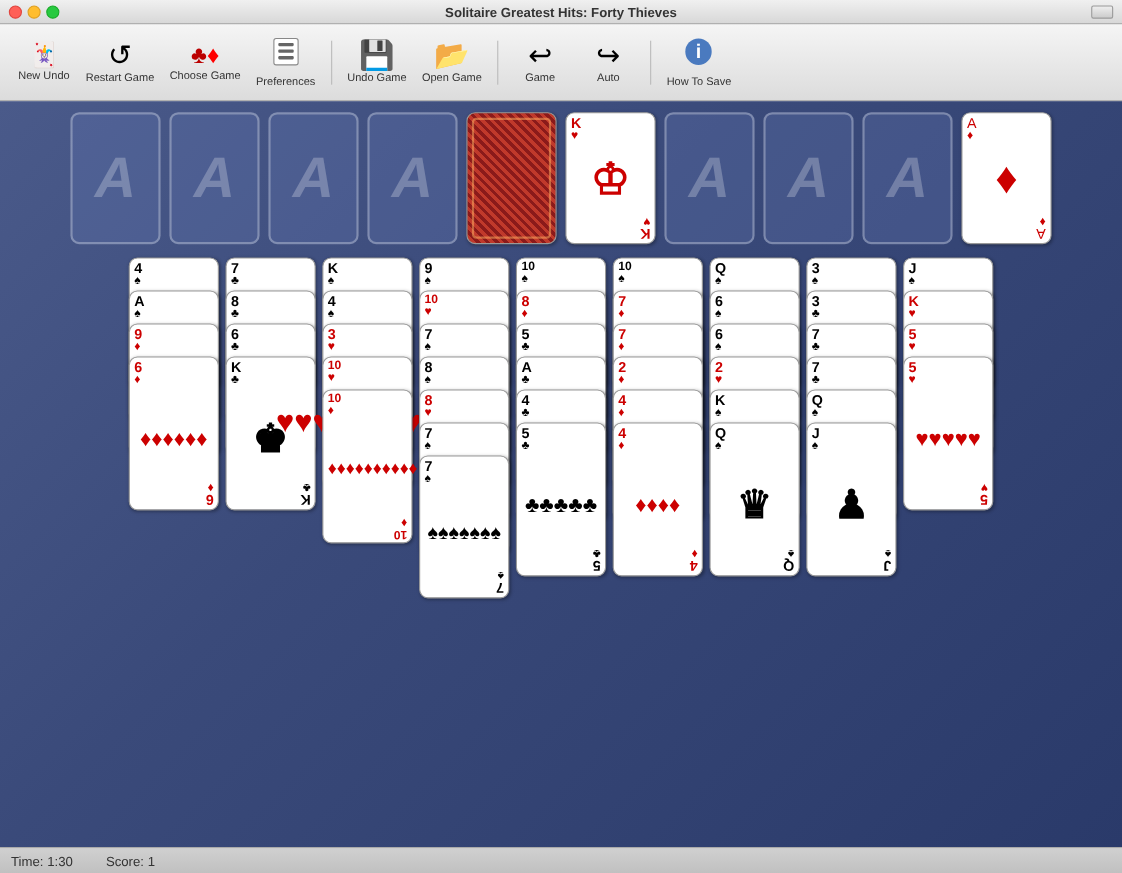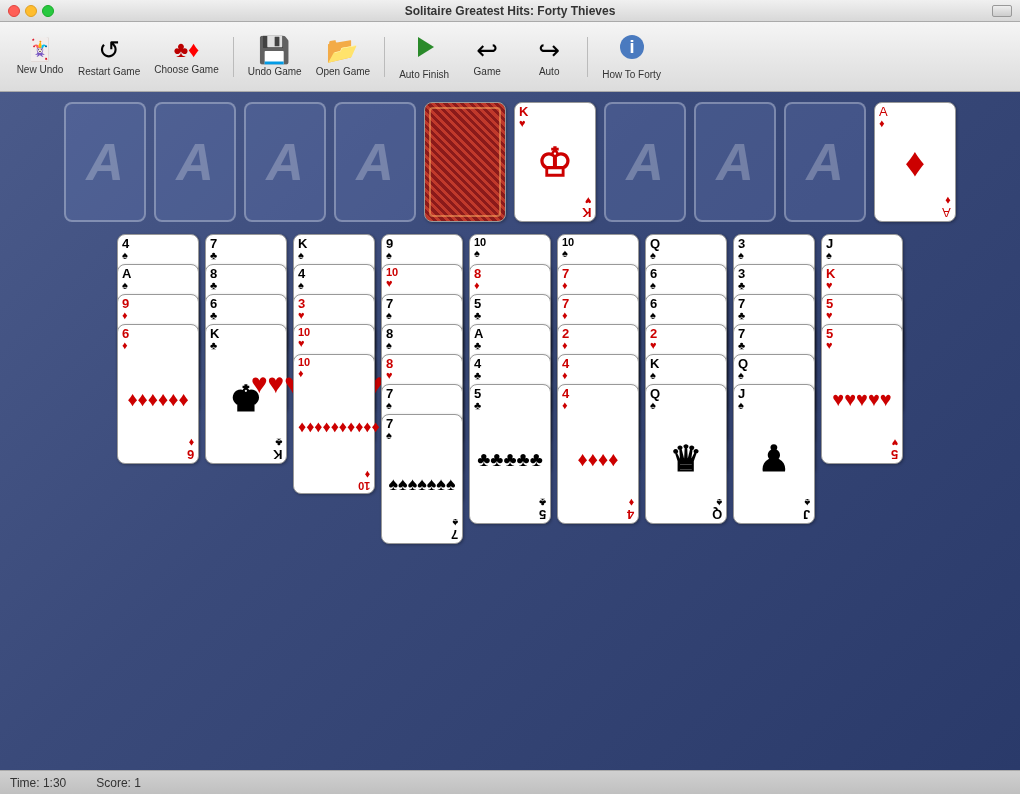--- a/index.html
+++ b/index.html
@@ -222,64 +222,67 @@
   <div class="toolbar-btn">
     <div class="icon" style="font-size:26px;">↺</div>
     <div class="label">Restart Game</div>
   </div>
 
   <div class="toolbar-btn">
     <div class="icon" style="font-size:22px; color:#b00;">♣<span style="color:red">♦</span></div>
     <div class="label">Choose Game</div>
   </div>
 
+  <div class="toolbar-btn">
+    <div class="icon" style="font-size:24px;">
+      <svg width="28" height="28" viewBox="0 0 28 28">
+          <rect x="3" y="2" width="22" height="24" rx="2" fill="white" stroke="#888"></rect>
+          <rect x="7" y="6" width="14" height="3" rx="1" fill="#666"></rect>
+          <rect x="7" y="12" width="14" height="3" rx="1" fill="#666"></rect>
+          <rect x="7" y="18" width="14" height="3" rx="1" fill="#666"></rect>
+        </svg>
+    </div>
+    <div class="label">Preferences</div>
+  </div>
 
   <div class="toolbar-sep"></div>
 
   <div class="toolbar-btn">
     <div class="icon" style="font-size:26px;">💾</div>
     <div class="label">Undo Game</div>
   </div>
 
   <div class="toolbar-btn">
     <div class="icon" style="font-size:26px;">📂</div>
     <div class="label">Open Game</div>
   </div>
 
   <div class="toolbar-sep"></div>
 
-  <div class="toolbar-btn">
-    <div class="icon">
-      <svg width="28" height="28" viewBox="0 0 28 28">
-          <polygon points="8,4 24,14 8,24" fill="#2a8a2a"></polygon>
-        </svg>
-    </div>
-    <div class="label">Auto Finish</div>
-  </div>
 
   <div class="toolbar-btn">
     <div class="icon" style="font-size:26px;">↩</div>
     <div class="label">Game</div>
   </div>
 
   <div class="toolbar-btn">
     <div class="icon" style="font-size:26px;">↪</div>
     <div class="label">Auto</div>
   </div>
 
   <div class="toolbar-sep"></div>
 
   <div class="toolbar-btn">
     <div class="icon">
       <svg width="28" height="28" viewBox="0 0 28 28">
           <circle cx="14" cy="14" r="12" fill="#4a7abf"></circle>
           <text x="14" y="20" text-anchor="middle" font-size="18" fill="white" font-weight="bold">i</text>
         </svg>
     </div>
-    <div class="label">How To Forty</div>
+    <div class="label">How To Save</div>
   </div>
 </div>
 
 <div id="game-area">
 
   <div id="foundation-row">
 
     <div class="card-slot">
       <span class="placeholder-a">A</span>
     </div>

